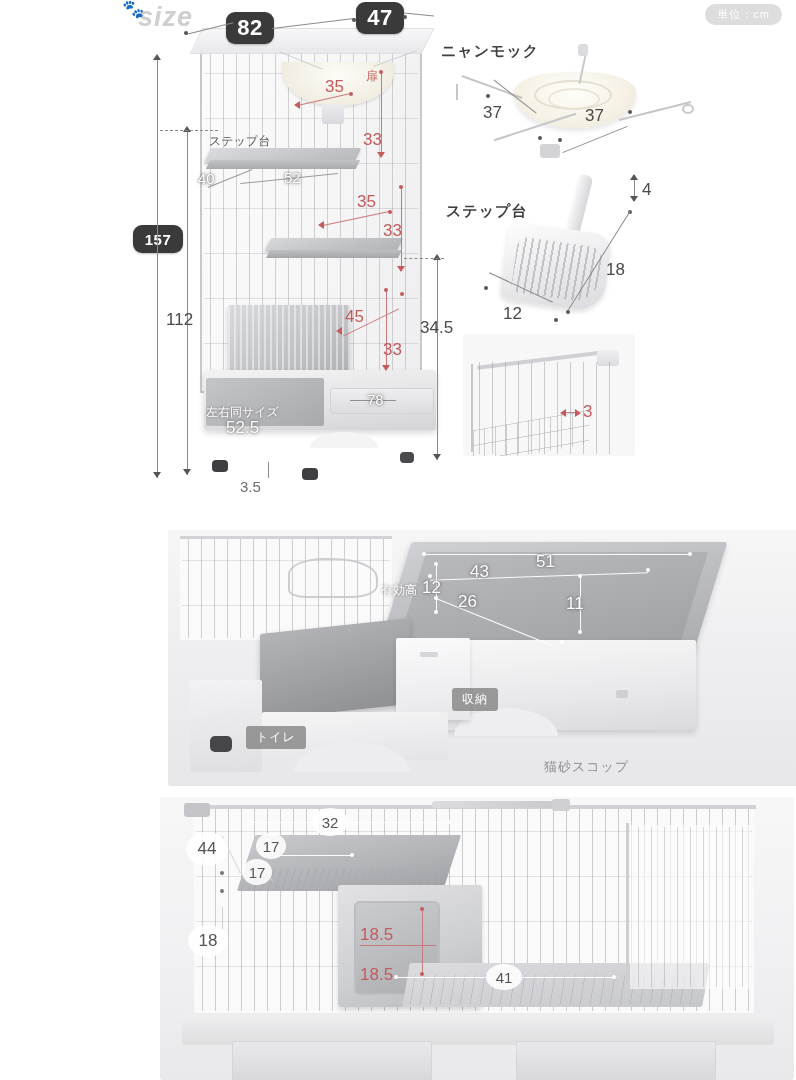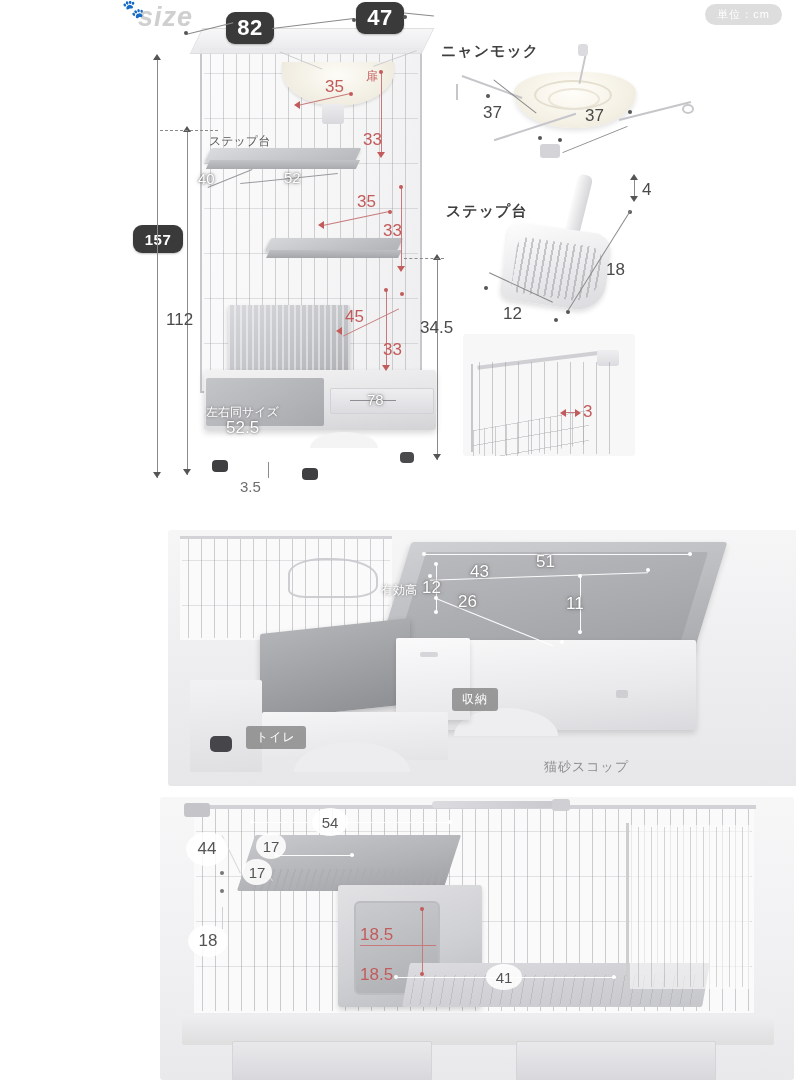--- a/index.html
+++ b/index.html
@@ -516,21 +516,21 @@
     <div class="abs" style="left:22px; top:218px; width:592px; height:30px;
           background:linear-gradient(180deg,#eeeef0,#dededf); border-radius:2px;"></div>
     <div class="abs" style="left:72px; top:244px; width:200px; height:40px;
           background:linear-gradient(180deg,#e9e9ec,#d8d8dc); border-radius:2px; border:1px solid #d5d5d9;"></div>
     <div class="abs" style="left:356px; top:244px; width:200px; height:40px;
           background:linear-gradient(180deg,#e9e9ec,#d8d8dc); border-radius:2px; border:1px solid #d5d5d9;"></div>
 
     <div class="line h white" style="left:92px; top:25px; width:200px;"></div>
     <div class="dot white" style="left:90px; top:23px;"></div>
     <div class="dot white" style="left:288px; top:23px;"></div>
-    <div class="circ" style="left:152px; top:11px; width:36px; height:28px;">54</div>
+    <div class="circ" style="left:152px; top:11px; width:36px; height:28px;">32</div>
 
     <div class="line" style="left:62px; top:38px; width:42px; height:1px; background:#d8d8da; transform:rotate(64deg); transform-origin:left center;"></div>
     <div class="dot" style="left:60px; top:74px; background:#777;"></div>
     <div class="dot" style="left:60px; top:92px; background:#777;"></div>
     <div class="circ" style="left:26px; top:35px; width:42px; height:34px; font-size:17px;">44</div>
 
     <div class="line h white" style="left:116px; top:58px; width:78px;"></div>
     <div class="dot white" style="left:114px; top:56px;"></div>
     <div class="dot white" style="left:190px; top:56px;"></div>
     <div class="circ" style="left:96px; top:36px; width:30px; height:26px;">17</div>

